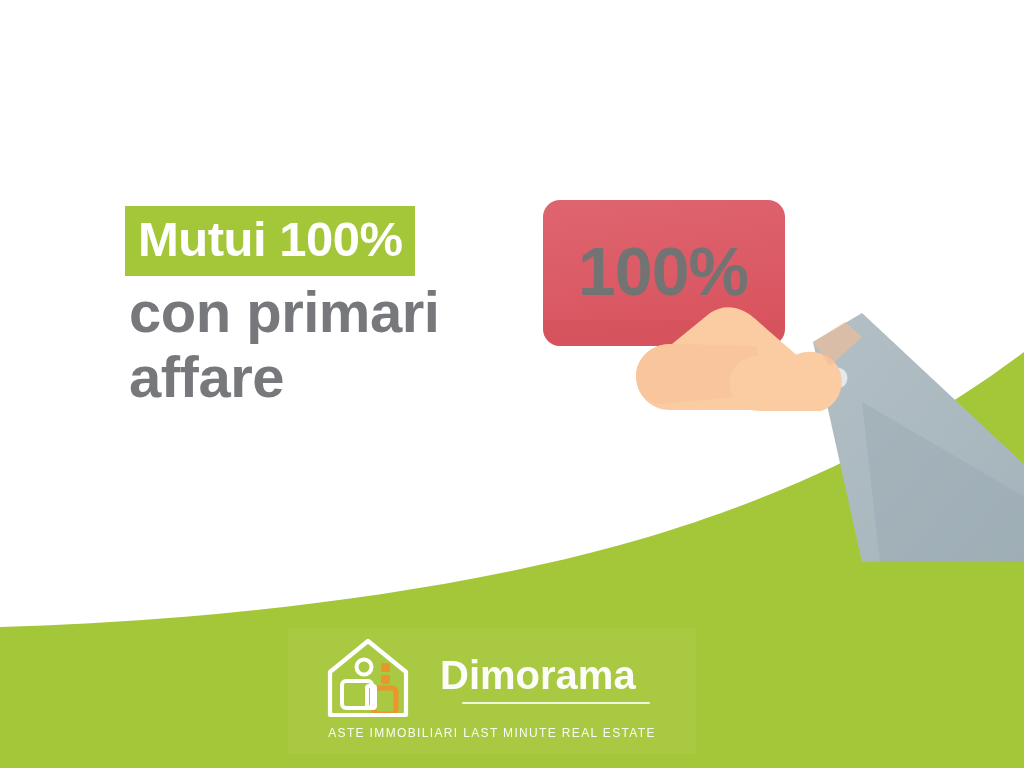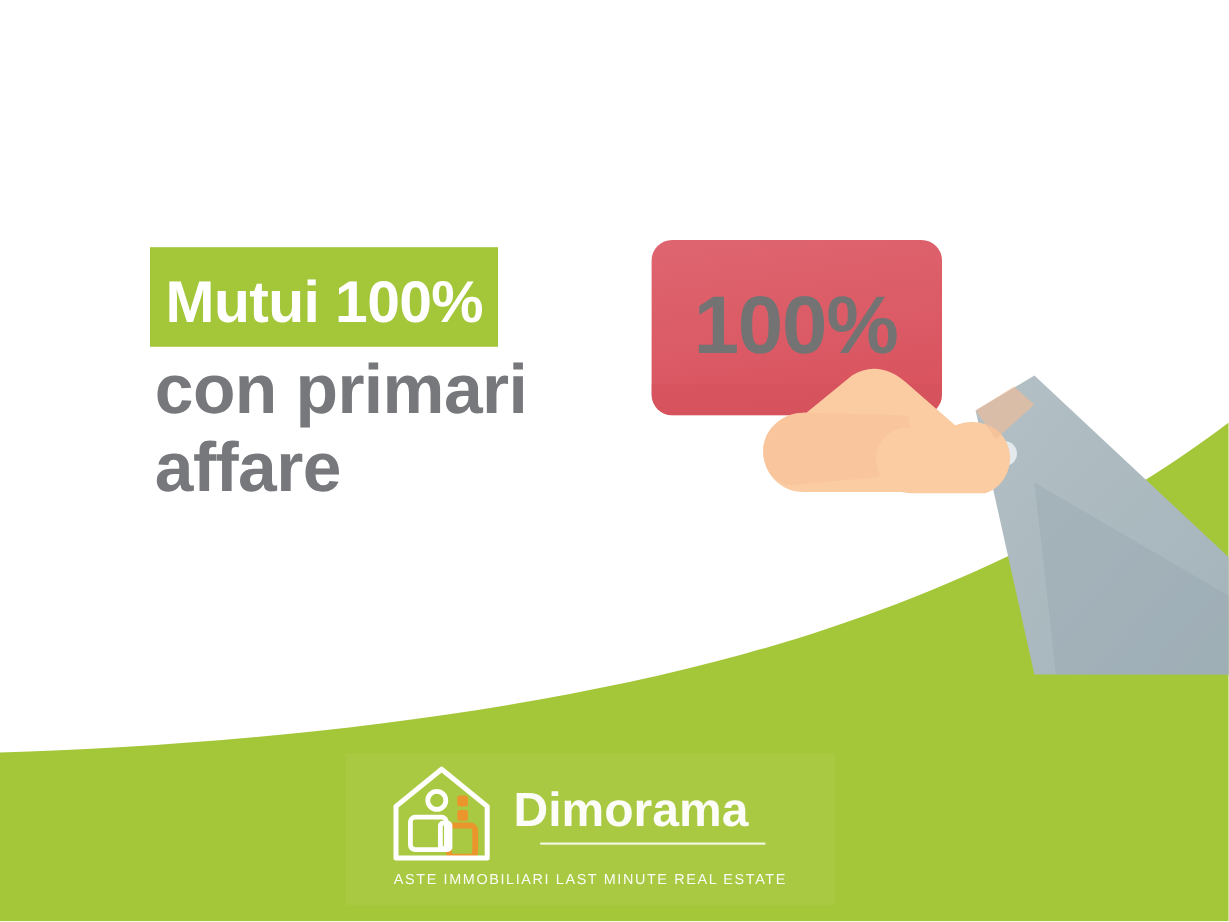--- a/index.html
+++ b/index.html
@@ -40,21 +40,21 @@
     width: 430px;
   }
   .headline-hl {
     display: inline-block;
     background: #a4c639;
     color: #ffffff;
     font-size: 49px;
     font-weight: bold;
     line-height: 1.0;
     letter-spacing: -0.5px;
-    padding: 22px 12px 12px 13px;
+    padding: 9px 12px 12px 13px;
     white-space: nowrap;
   }
   .headline-rest {
     margin-top: 4px;
     color: #77787b;
     font-size: 58px;
     font-weight: bold;
     line-height: 1.12;
     letter-spacing: -0.5px;
     padding-left: 4px;
@@ -100,20 +100,21 @@
     height: 126px;
     z-index: 8;
     background: rgba(255,255,255,0.055);
   }
   .logo-row {
     position: absolute;
     left: 36px;
     top: 8px;
     display: flex;
     align-items: center;
+    gap: 12px;
   }
   .logo-mark {
     width: 96px;
     height: 84px;
     flex: 0 0 auto;
   }
   .logo-text {
     margin-left: 8px;
     margin-top: 2px;
   }

